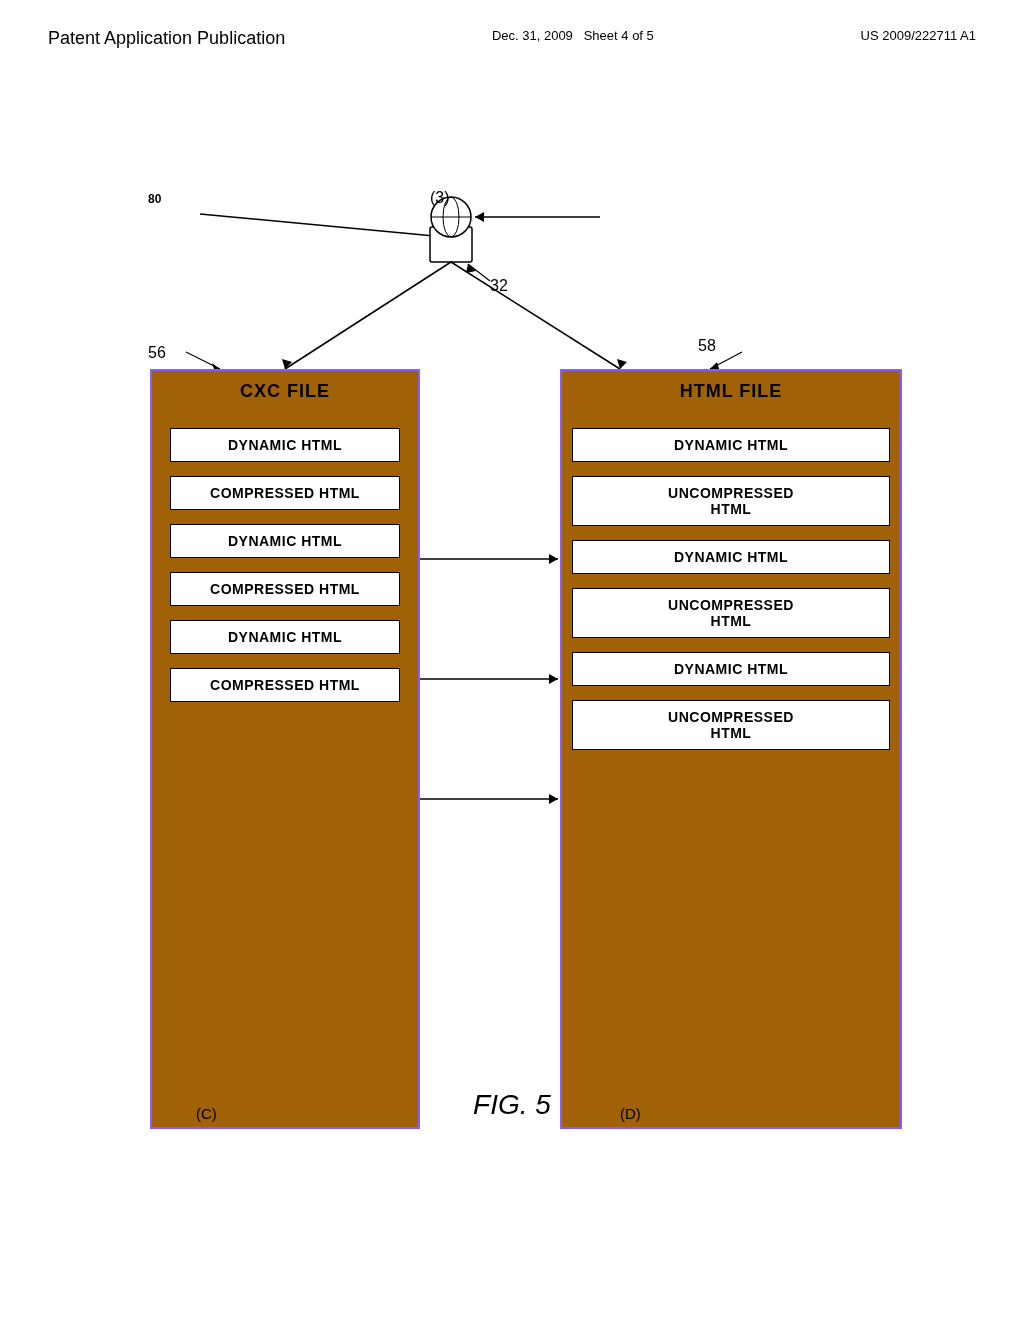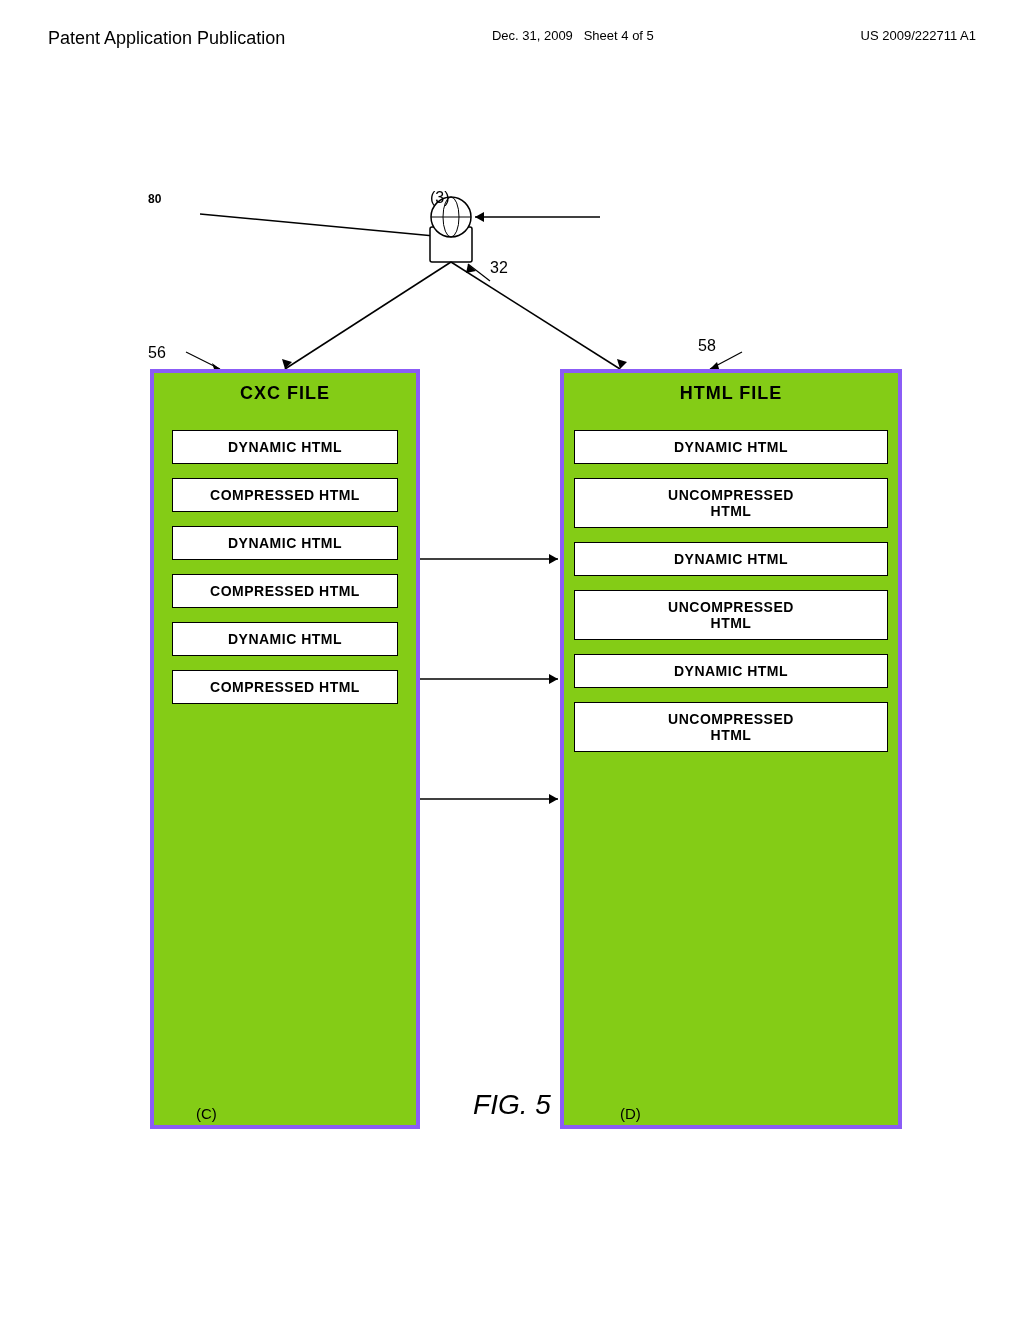--- a/index.html
+++ b/index.html
@@ -56,21 +56,21 @@
       position: absolute;
       left: 430px;
       top: 120px;
       font-size: 16px;
     }
 
     
     .label-32 {
       position: absolute;
       left: 490px;
-      top: 190px;
+      top: 208px;
       font-size: 16px;
     }
 
     
     .label-56 {
       position: absolute;
       left: 148px;
       top: 275px;
       font-size: 16px;
     }
@@ -83,22 +83,22 @@
       font-size: 16px;
       text-align: right;
     }
 
     
     
 
     
     .file-box {
       position: absolute;
-      border: 4px solid #8b5cf6;
-      background: #84cc16;
+      border: 2px solid #8b5cf6;
+      background: #a16207;
     }
 
     .cxc-box {
       left: 150px;
       top: 300px;
       width: 270px;
       height: 760px;
     }
 
     .html-box {

